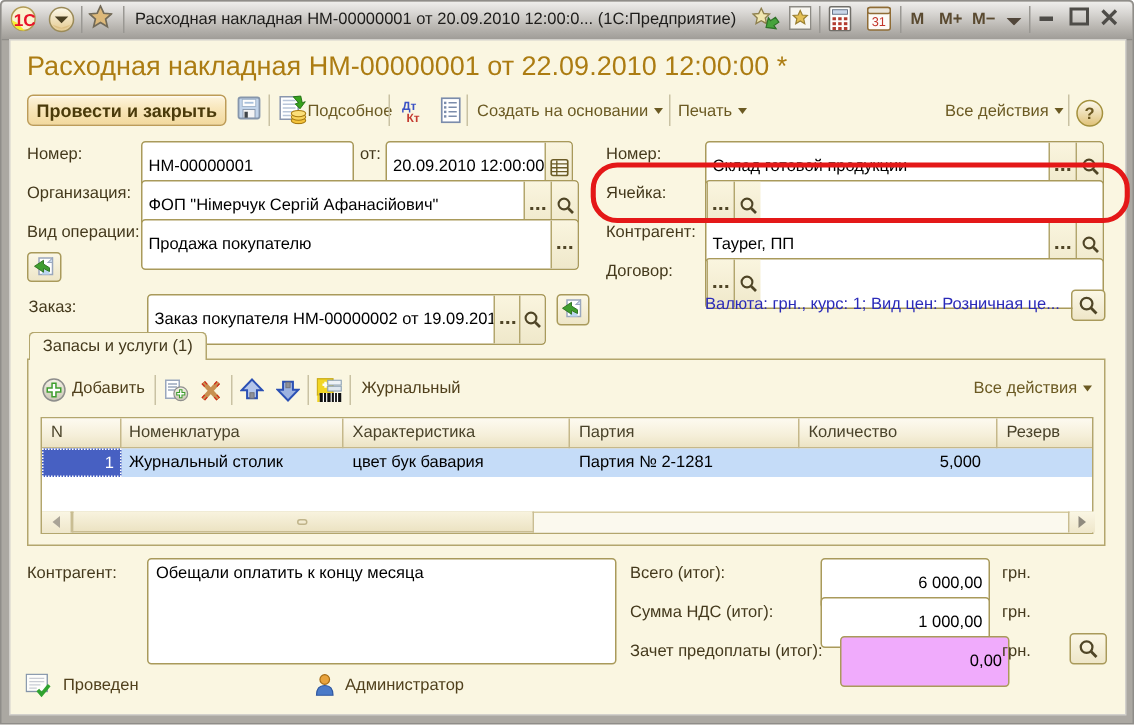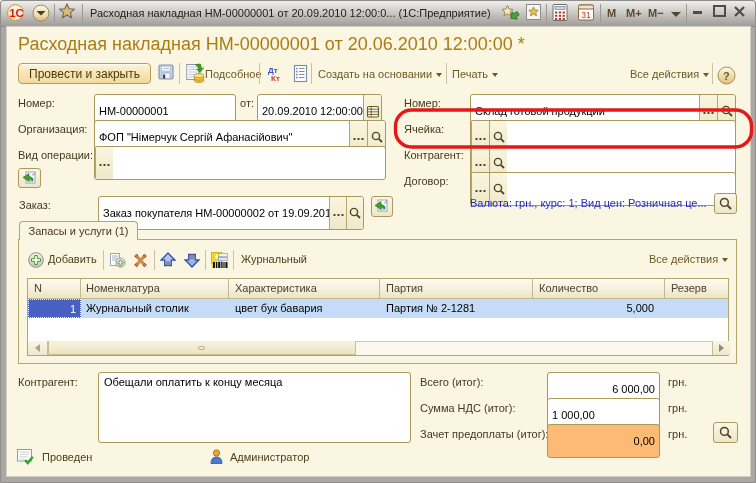--- a/index.html
+++ b/index.html
@@ -80,23 +80,23 @@
     <path d="M0 0 L10 0 L5 5 Z" fill="#51463a"></path>
   </svg>
 <div class="abs" style="left:686px;top:4px;width:1px;height:18px;background:#9a9893"></div>
 <div class="abs" style="left:693px;top:5px;width:9px;height:9px;border-bottom:3px solid #4e4c48"></div>
 <div class="abs" style="left:713px;top:5px;width:13px;height:12px;border:2px solid #4e4c48"></div>
 <svg class="abs" style="left:733px;top:5px" width="13" height="13" viewBox="0 0 13 13">
     <path d="M2 2 L11 11 M11 2 L2 11" stroke="#4e4c48" stroke-width="2.2"></path>
   </svg>
 <div id="content"></div>
 
-<div class="abs" style="left:18px;top:34px;font-size:18px;color:#ac7c12;white-space:nowrap">Расходная накладная НМ-00000001 от 20.06.2010 12:00:00 *</div>
-
-<div class="abs" style="left:18px;top:63px;width:133px;height:21px;border:1px solid #bd9c58;border-radius:4px;background:linear-gradient(180deg,#fdf4dd 0%,#f8e6ba 45%,#f2d99e 100%);box-shadow:inset 0 1px 0 #fefaf0;display:flex;align-items:center;justify-content:center;font-size:12px;font-weight:normal;color:#4a3a0a">Провести и закрыть</div>
+<div class="abs" style="left:18px;top:34px;font-size:18px;color:#ac7c12;white-space:nowrap">Расходная накладная НМ-00000001 от 22.09.2010 12:00:00 *</div>
+
+<div class="abs" style="left:18px;top:63px;width:133px;height:21px;border:1px solid #bd9c58;border-radius:4px;background:linear-gradient(180deg,#fdf4dd 0%,#f8e6ba 45%,#f2d99e 100%);box-shadow:inset 0 1px 0 #fefaf0;display:flex;align-items:center;justify-content:center;font-size:12px;font-weight:bold;color:#4a3a0a">Провести и закрыть</div>
 <svg class="abs" style="left:158px;top:64px" width="16" height="16" viewBox="0 0 16 16">
  <rect x="1" y="1" width="14" height="14" rx="1.5" fill="#c2d4ea" stroke="#8696ab" stroke-width="1.2"></rect>
  <rect x="3.5" y="2.2" width="9" height="4.8" fill="#fdfdfd" stroke="#9eb2c9" stroke-width="0.6"></rect>
  <line x1="5" y1="4.5" x2="11" y2="4.5" stroke="#a8c0dc" stroke-width="1.2"></line>
  <rect x="4" y="9" width="8" height="5.6" fill="#f4f4f4" stroke="#8696ab" stroke-width="0.6"></rect>
  <rect x="5" y="10.5" width="2.2" height="4" fill="#3f4448"></rect>
 </svg>
 <div class="tsep" style="left:179px;top:63px;height:21px"></div>
 <svg class="abs" style="left:186px;top:63px" width="19" height="20" viewBox="0 0 19 20">
  <rect x="0.8" y="1.5" width="12" height="15" fill="#fff" stroke="#8a96ad"></rect>
@@ -185,20 +185,21 @@
     </div>
  <div class="seg">
       <svg width="12" height="12" viewBox="0 0 12 12">
         <circle cx="5" cy="5" r="3.6" fill="none" stroke="#4f4526" stroke-width="1.4"></circle>
         <line x1="7.8" y1="7.8" x2="11" y2="11" stroke="#4f4526" stroke-width="1.8"></line>
       </svg>
     </div>
 </div>
 <div class="lbl" style="left:18px;top:150px">Вид операции:</div>
 <div class="fld" style="left:94px;top:146px;width:292px">
+    <div class="tx">Продажа покупателю</div>
  <div class="seg">
       <svg class="dots" viewBox="0 0 11 9">
         <g fill="#4f4526">
           <rect x="0.5" y="3" width="2" height="2"></rect>
           <rect x="4.5" y="3" width="2" height="2"></rect>
           <rect x="8.5" y="3" width="2" height="2"></rect>
         </g>
       </svg>
     </div>
 </div>
@@ -270,20 +271,21 @@
     </div>
  <div class="seg">
       <svg width="12" height="12" viewBox="0 0 12 12">
         <circle cx="5" cy="5" r="3.6" fill="none" stroke="#4f4526" stroke-width="1.4"></circle>
         <line x1="7.8" y1="7.8" x2="11" y2="11" stroke="#4f4526" stroke-width="1.8"></line>
       </svg>
     </div>
 </div>
 <div class="lbl" style="left:404px;top:150px">Контрагент:</div>
 <div class="fld" style="left:470px;top:146px;width:266px">
+    <div class="tx">Таурег, ПП</div>
  <div class="seg">
       <svg class="dots" viewBox="0 0 11 9">
         <g fill="#4f4526">
           <rect x="0.5" y="3" width="2" height="2"></rect>
           <rect x="4.5" y="3" width="2" height="2"></rect>
           <rect x="8.5" y="3" width="2" height="2"></rect>
         </g>
       </svg>
     </div>
  <div class="seg">
@@ -416,25 +418,25 @@
 
 <div class="lbl" style="left:18px;top:377px">Контрагент:</div>
 <div class="abs" style="left:98px;top:372px;width:313px;height:71px;background:#fff;border:1px solid #a99a5b;border-radius:3px;font-size:11px;color:#000;padding:3px 5px">Обещали оплатить к концу месяца</div>
 <div class="lbl" style="left:420px;top:377px">Всего (итог):</div>
 <div class="fld" style="left:547px;top:372px;width:113px">
     <div class="tx" style="text-align:right">6 000,00</div>
   </div>
 <div class="lbl" style="left:668px;top:377px">грн.</div>
 <div class="lbl" style="left:420px;top:403px">Сумма НДС (итог):</div>
 <div class="fld" style="left:547px;top:398px;width:113px">
-    <div class="tx" style="">1 000,00</div>
+    <div class="tx" style="text-align:right">1 000,00</div>
   </div>
 <div class="lbl" style="left:668px;top:403px">грн.</div>
 <div class="lbl" style="left:420px;top:429px">Зачет предоплаты (итог):</div>
-<div class="fld" style="left:547px;top:424px;width:113px;background:#fdba74">
+<div class="fld" style="left:560px;top:424px;width:113px;background:#f0abfc">
     <div class="tx" style="text-align:right">0,00</div>
   </div>
 <div class="lbl" style="left:668px;top:429px">грн.</div>
 <div class="btnq" style="left:713px;top:422px;width:25px;height:21px">
  <svg width="13" height="13" viewBox="0 0 13 13">
       <circle cx="5.4" cy="5.4" r="3.9" fill="none" stroke="#4f4526" stroke-width="1.5"></circle>
       <line x1="8.4" y1="8.4" x2="12" y2="12" stroke="#4f4526" stroke-width="1.9"></line>
     </svg>
 </div>
 

